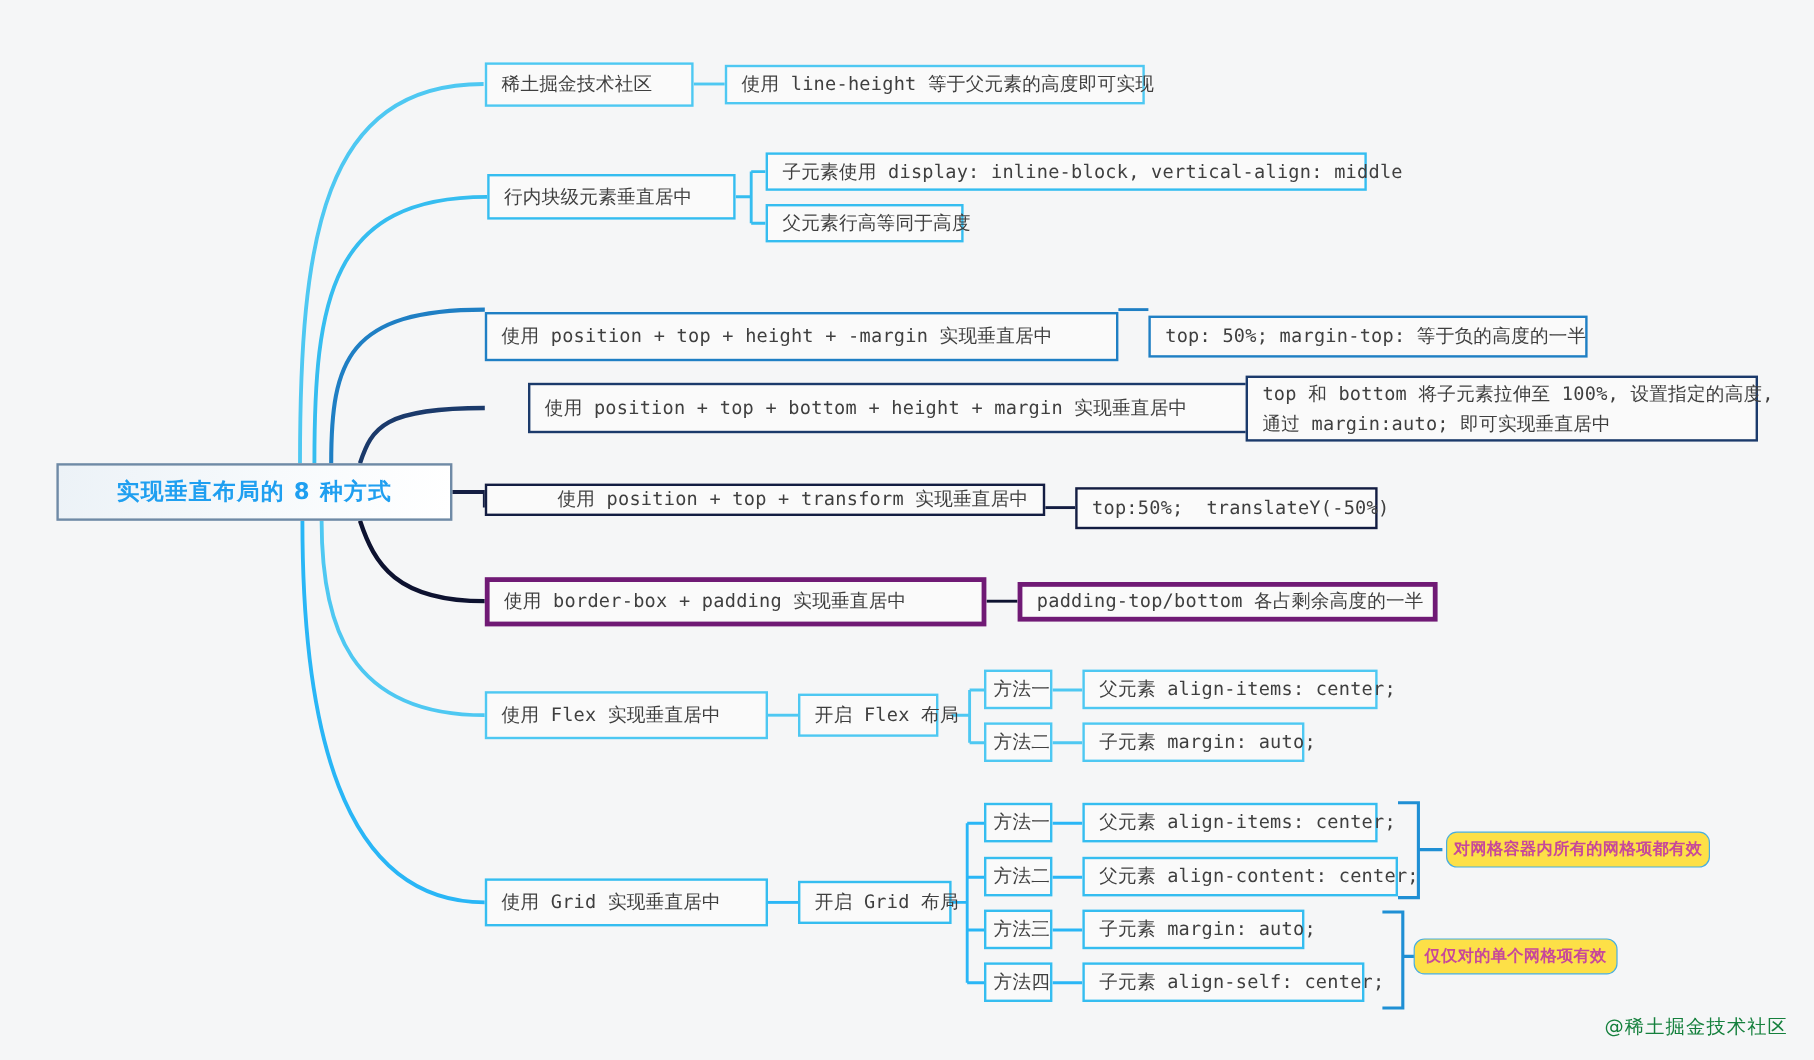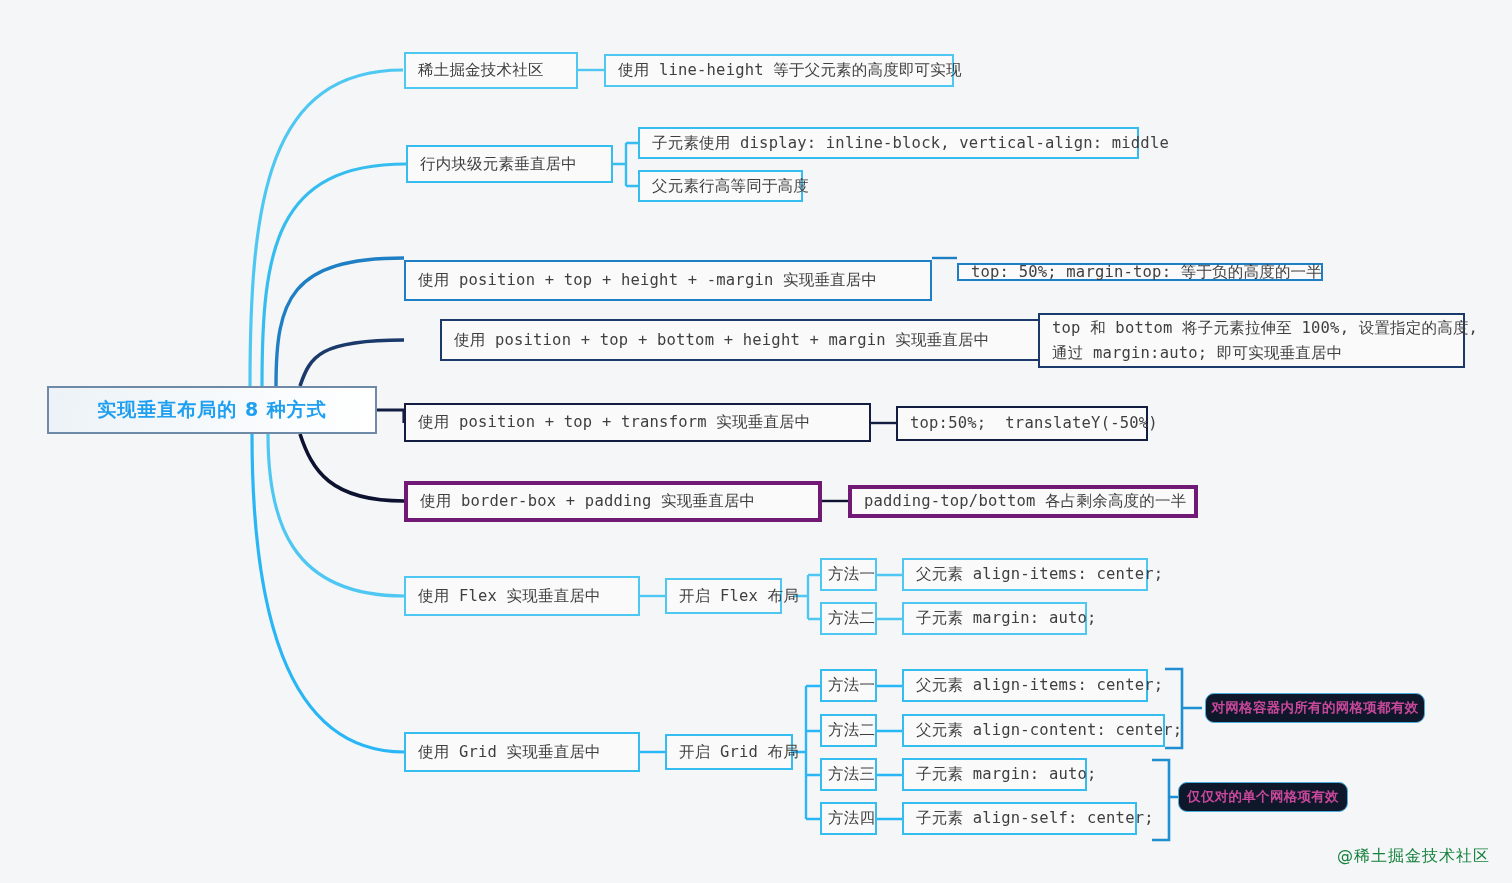--- a/index.html
+++ b/index.html
@@ -49,21 +49,21 @@
     color:#1f9ff0;
     font-weight:bold;
     font-size:19px;
     letter-spacing:1px;
     font-family:"DejaVu Sans","Liberation Sans",sans-serif;
   }
 
   .badge{
     position:absolute;
     box-sizing:border-box;
-    background:#0f172a;
+    background:#fde047;
     border:1.5px solid #49aede;
     border-radius:9px;
     color:#c7489a;
     font-weight:bold;
     font-size:13.5px;
     display:flex;align-items:center;justify-content:center;
     font-family:"DejaVu Sans","Liberation Sans",sans-serif;
     letter-spacing:.3px;
   }
 
@@ -130,32 +130,32 @@
   <div class="node b-cyan2" style="left:406px;top:145px;width:207px;height:38px;">
     <span class="pad">行内块级元素垂直居中</span>
   </div>
   <div class="node b-cyan2" style="left:638px;top:170px;width:165px;height:32px;">
     <span class="pad">父元素行高等同于高度</span>
   </div>
 
   <div class="node b-blue" style="left:404px;top:238px;width:528px;height:41px;">
     <span class="pad">使用 position + top + height + -margin 实现垂直居中</span>
   </div>
-  <div class="node b-blue" style="left:957px;top:241px;width:366px;height:18px;">
+  <div class="node b-blue" style="left:957px;top:241px;width:366px;height:35px;">
     <span class="pad">top: 50%; margin-top: 等于负的高度的一半</span>
   </div>
 
   <div class="node b-navy" style="left:404px;top:319px;width:609px;height:42px;margin-left:36px;">
     <span class="pad">使用 position + top + bottom + height + margin 实现垂直居中</span>
   </div>
   <div class="node b-navy" style="left:1038px;top:313px;width:427px;height:55px;align-items:center;">
     <span class="pad" style="line-height:1.6;"><span>top 和 bottom 将子元素拉伸至 100%, 设置指定的高度,</span><br><span>通过 margin:auto; 即可实现垂直居中</span></span>
   </div>
 
-  <div class="node b-navy2" style="left:404px;top:403px;width:467px;height:39px;">
+  <div class="node b-navy2" style="left:404px;top:403px;width:467px;height:27px;text-align:right;">
     <span class="pad">使用 position + top + transform 实现垂直居中</span>
   </div>
   <div class="node b-navy2" style="left:896px;top:406px;width:252px;height:35px;">
     <span class="pad">top:50%;  translateY(-50%)</span>
   </div>
 
   <div class="node b-ink" style="left:404px;top:481px;width:418px;height:41px;">
     <span class="pad">使用 border-box + padding 实现垂直居中</span>
   </div>
   <div class="node b-ink" style="left:848px;top:485px;width:350px;height:33px;">

